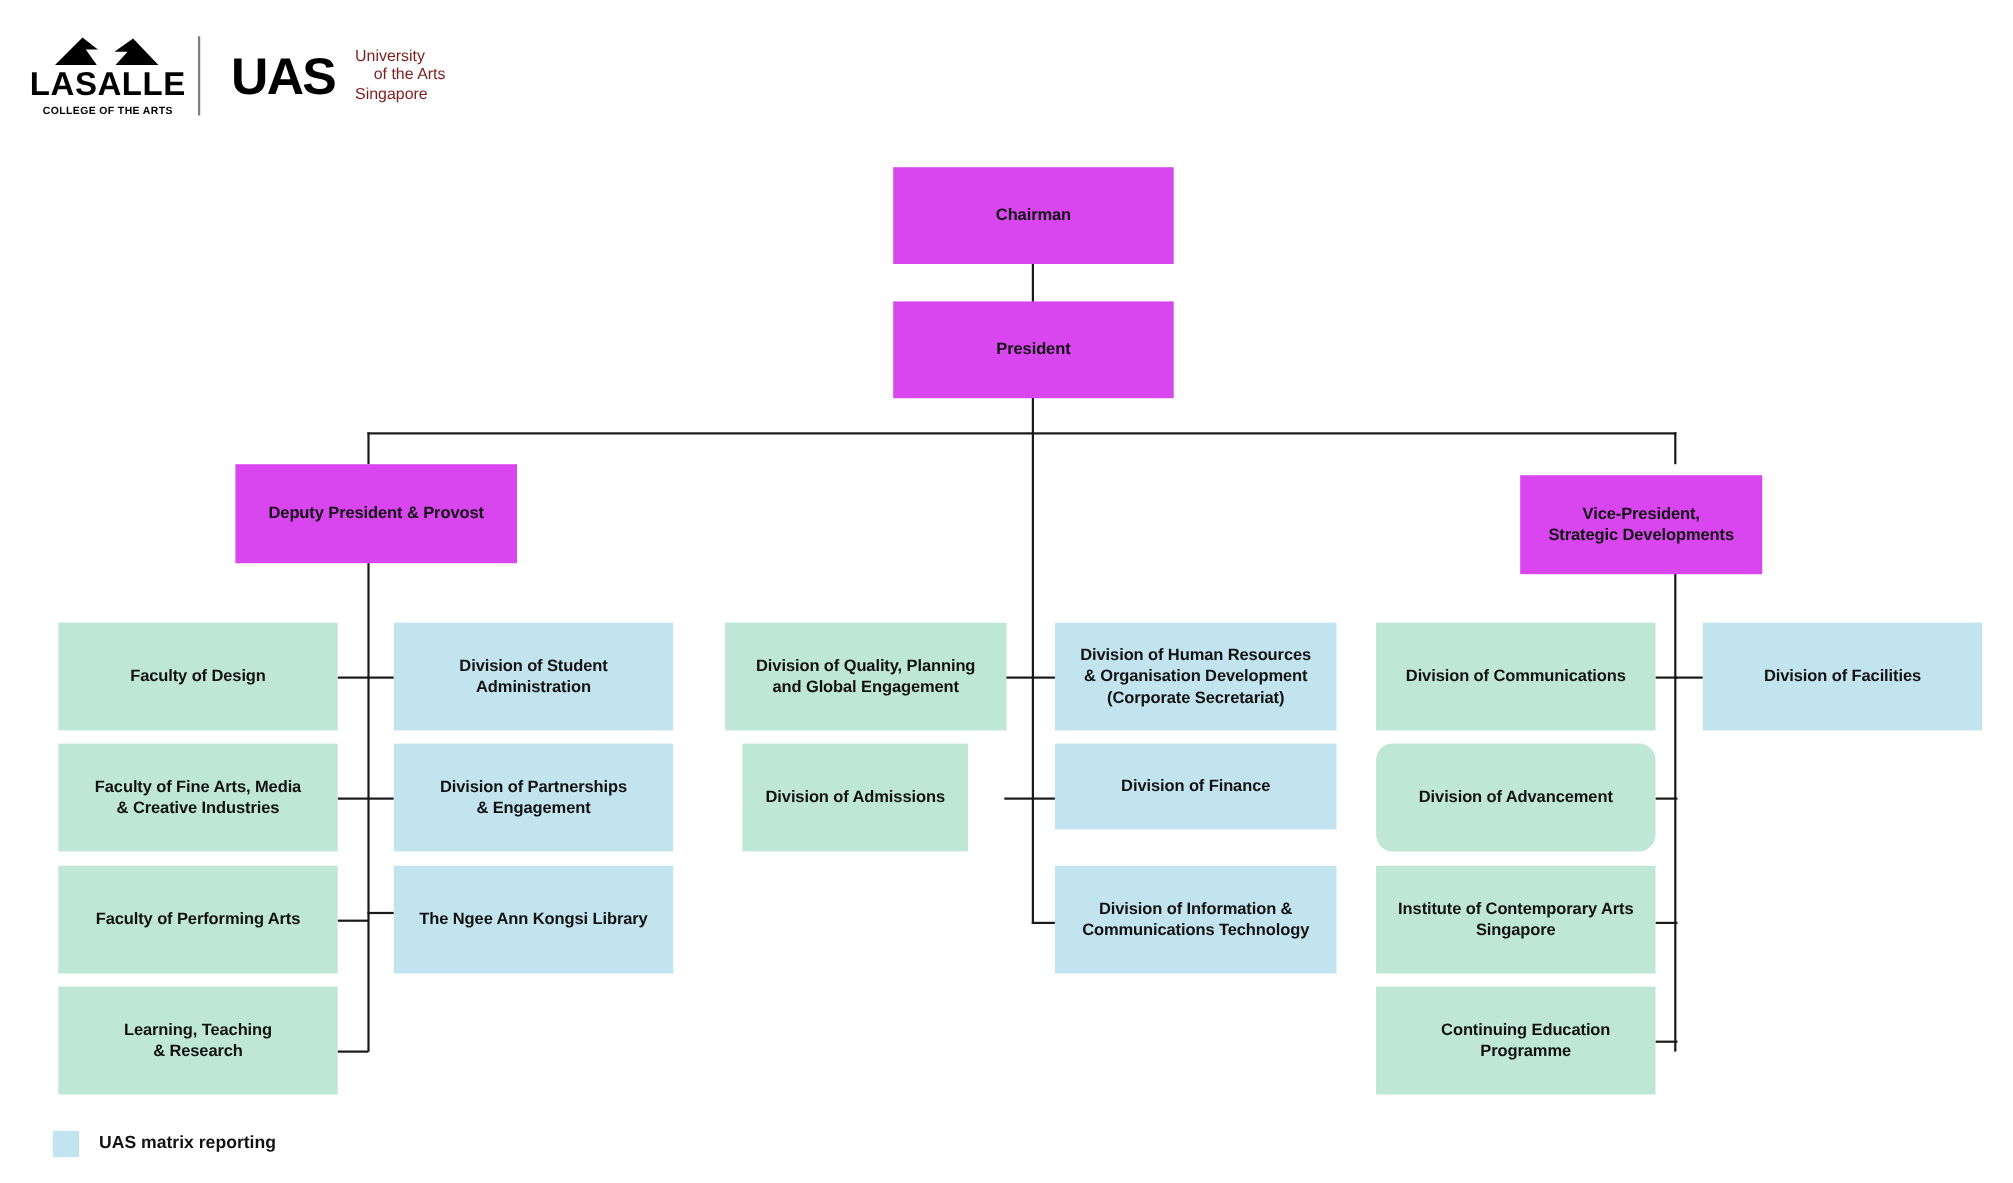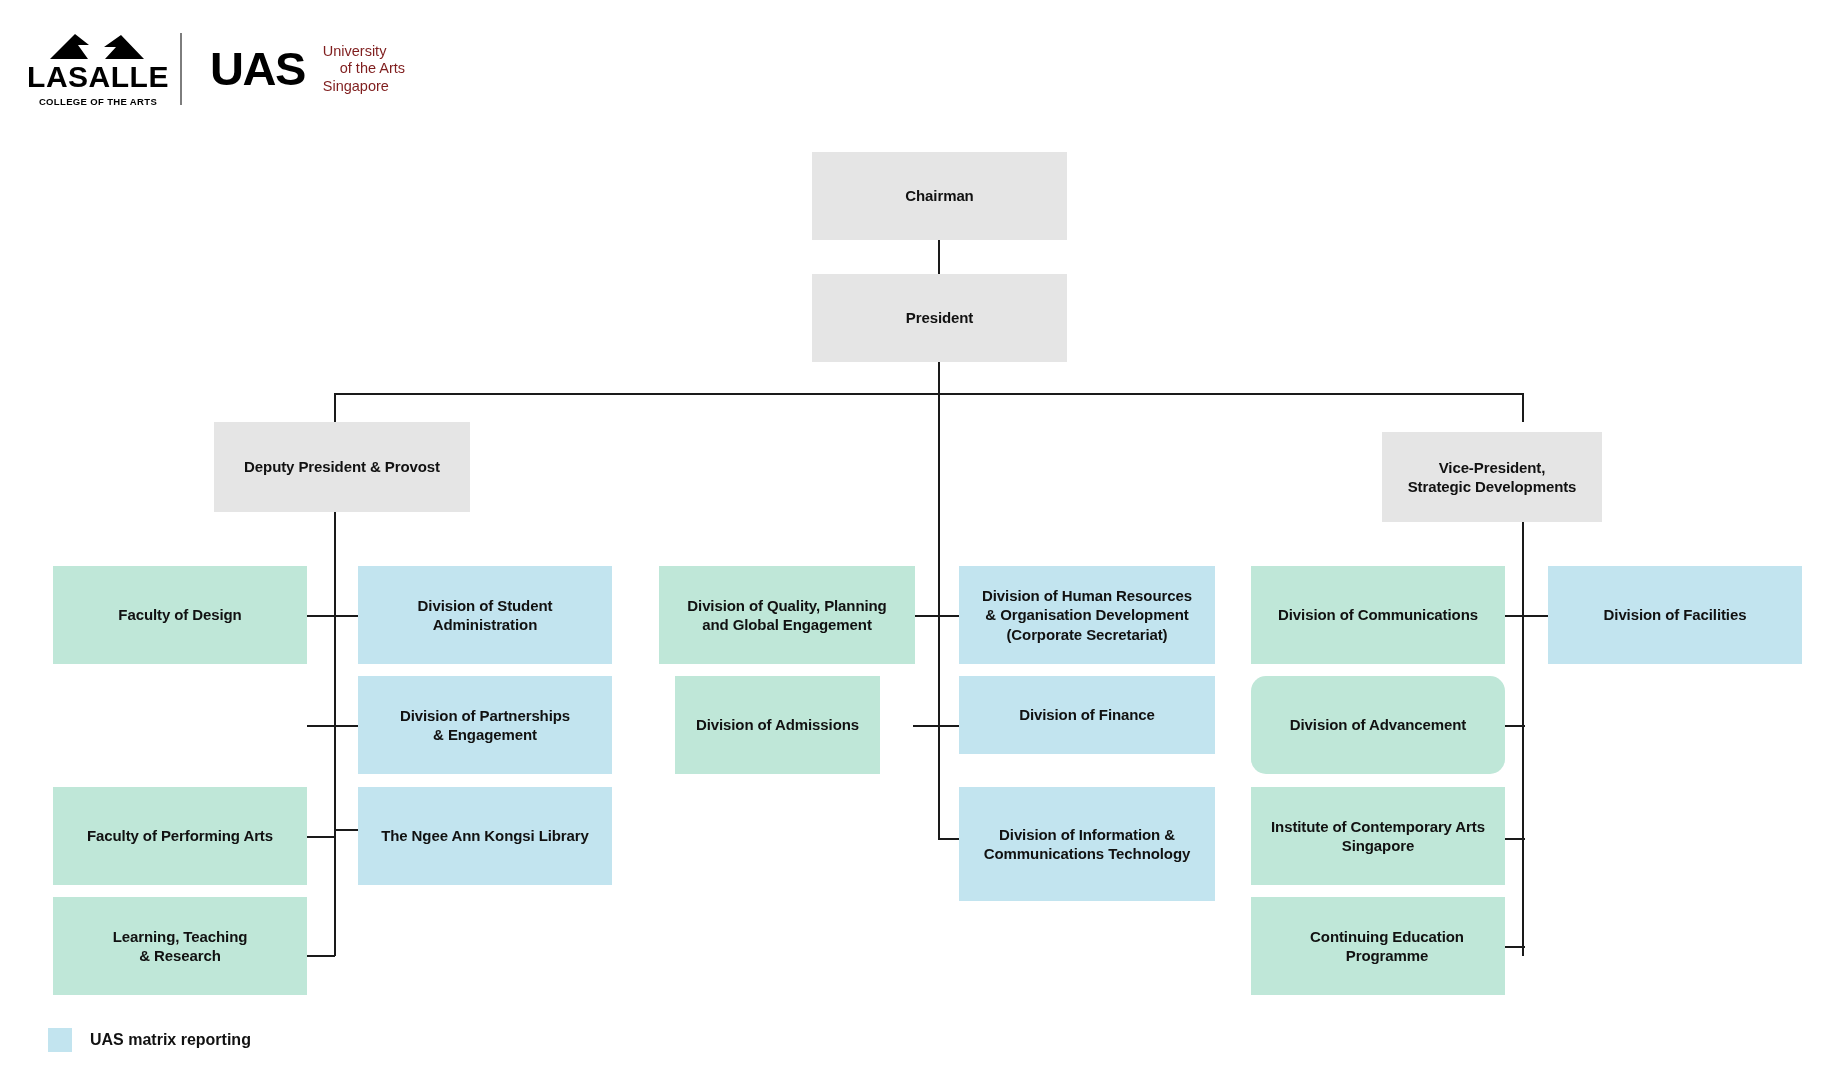--- a/index.html
+++ b/index.html
@@ -94,21 +94,21 @@
     box-sizing: border-box;
     padding: 4px 10px;
     font-family: "Liberation Sans", sans-serif;
     font-weight: 700;
     font-size: 15px;
     line-height: 1.28;
     color: #111111;
     letter-spacing: -0.1px;
   }
   .node .label { display: block; }
-  .n-steel { background: #e5e5e5; }
+  .n-steel { background: #d946ef; }
   .n-mint  { background: #bfe7d8; }
   .n-sky   { background: #c2e4ef; }
 
   
   .line {
     position: absolute;
     background: #1a1a1a;
   }
   .v { width: 1.6px; }
   .h { height: 1.6px; }
@@ -217,20 +217,26 @@
     <span class="label">
       <span>Vice-President,</span><br>
       <span>Strategic Developments</span>
     </span>
   </div>
 
   <div class="node n-mint" style="left:53px; top:566px; width:254px; height:98px;">
     <span class="label">Faculty of Design</span>
   </div>
 
+  <div class="node n-mint" style="left:53px; top:676px; width:254px; height:98px;">
+    <span class="label">
+      <span>Faculty of Fine Arts, Media</span><br>
+      <span>&amp; Creative Industries</span>
+    </span>
+  </div>
 
   <div class="node n-mint" style="left:53px; top:787px; width:254px; height:98px;">
     <span class="label">Faculty of Performing Arts</span>
   </div>
 
   <div class="node n-mint" style="left:53px; top:897px; width:254px; height:98px;">
     <span class="label">
       <span>Learning, Teaching</span><br>
       <span>&amp; Research</span>
     </span>
@@ -270,21 +276,21 @@
       <span>Division of Human Resources</span><br>
       <span>&amp; Organisation Development</span><br>
       <span>(Corporate Secretariat)</span>
     </span>
   </div>
 
   <div class="node n-sky" style="left:959px; top:676px; width:256px; height:78px;">
     <span class="label">Division of Finance</span>
   </div>
 
-  <div class="node n-sky" style="left:959px; top:787px; width:256px; height:114px;">
+  <div class="node n-sky" style="left:959px; top:787px; width:256px; height:98px;">
     <span class="label">
       <span>Division of Information &amp;</span><br>
       <span>Communications Technology</span>
     </span>
   </div>
 
   <div class="node n-mint" style="left:1251px; top:566px; width:254px; height:98px;">
     <span class="label">Division of Communications</span>
   </div>
 

